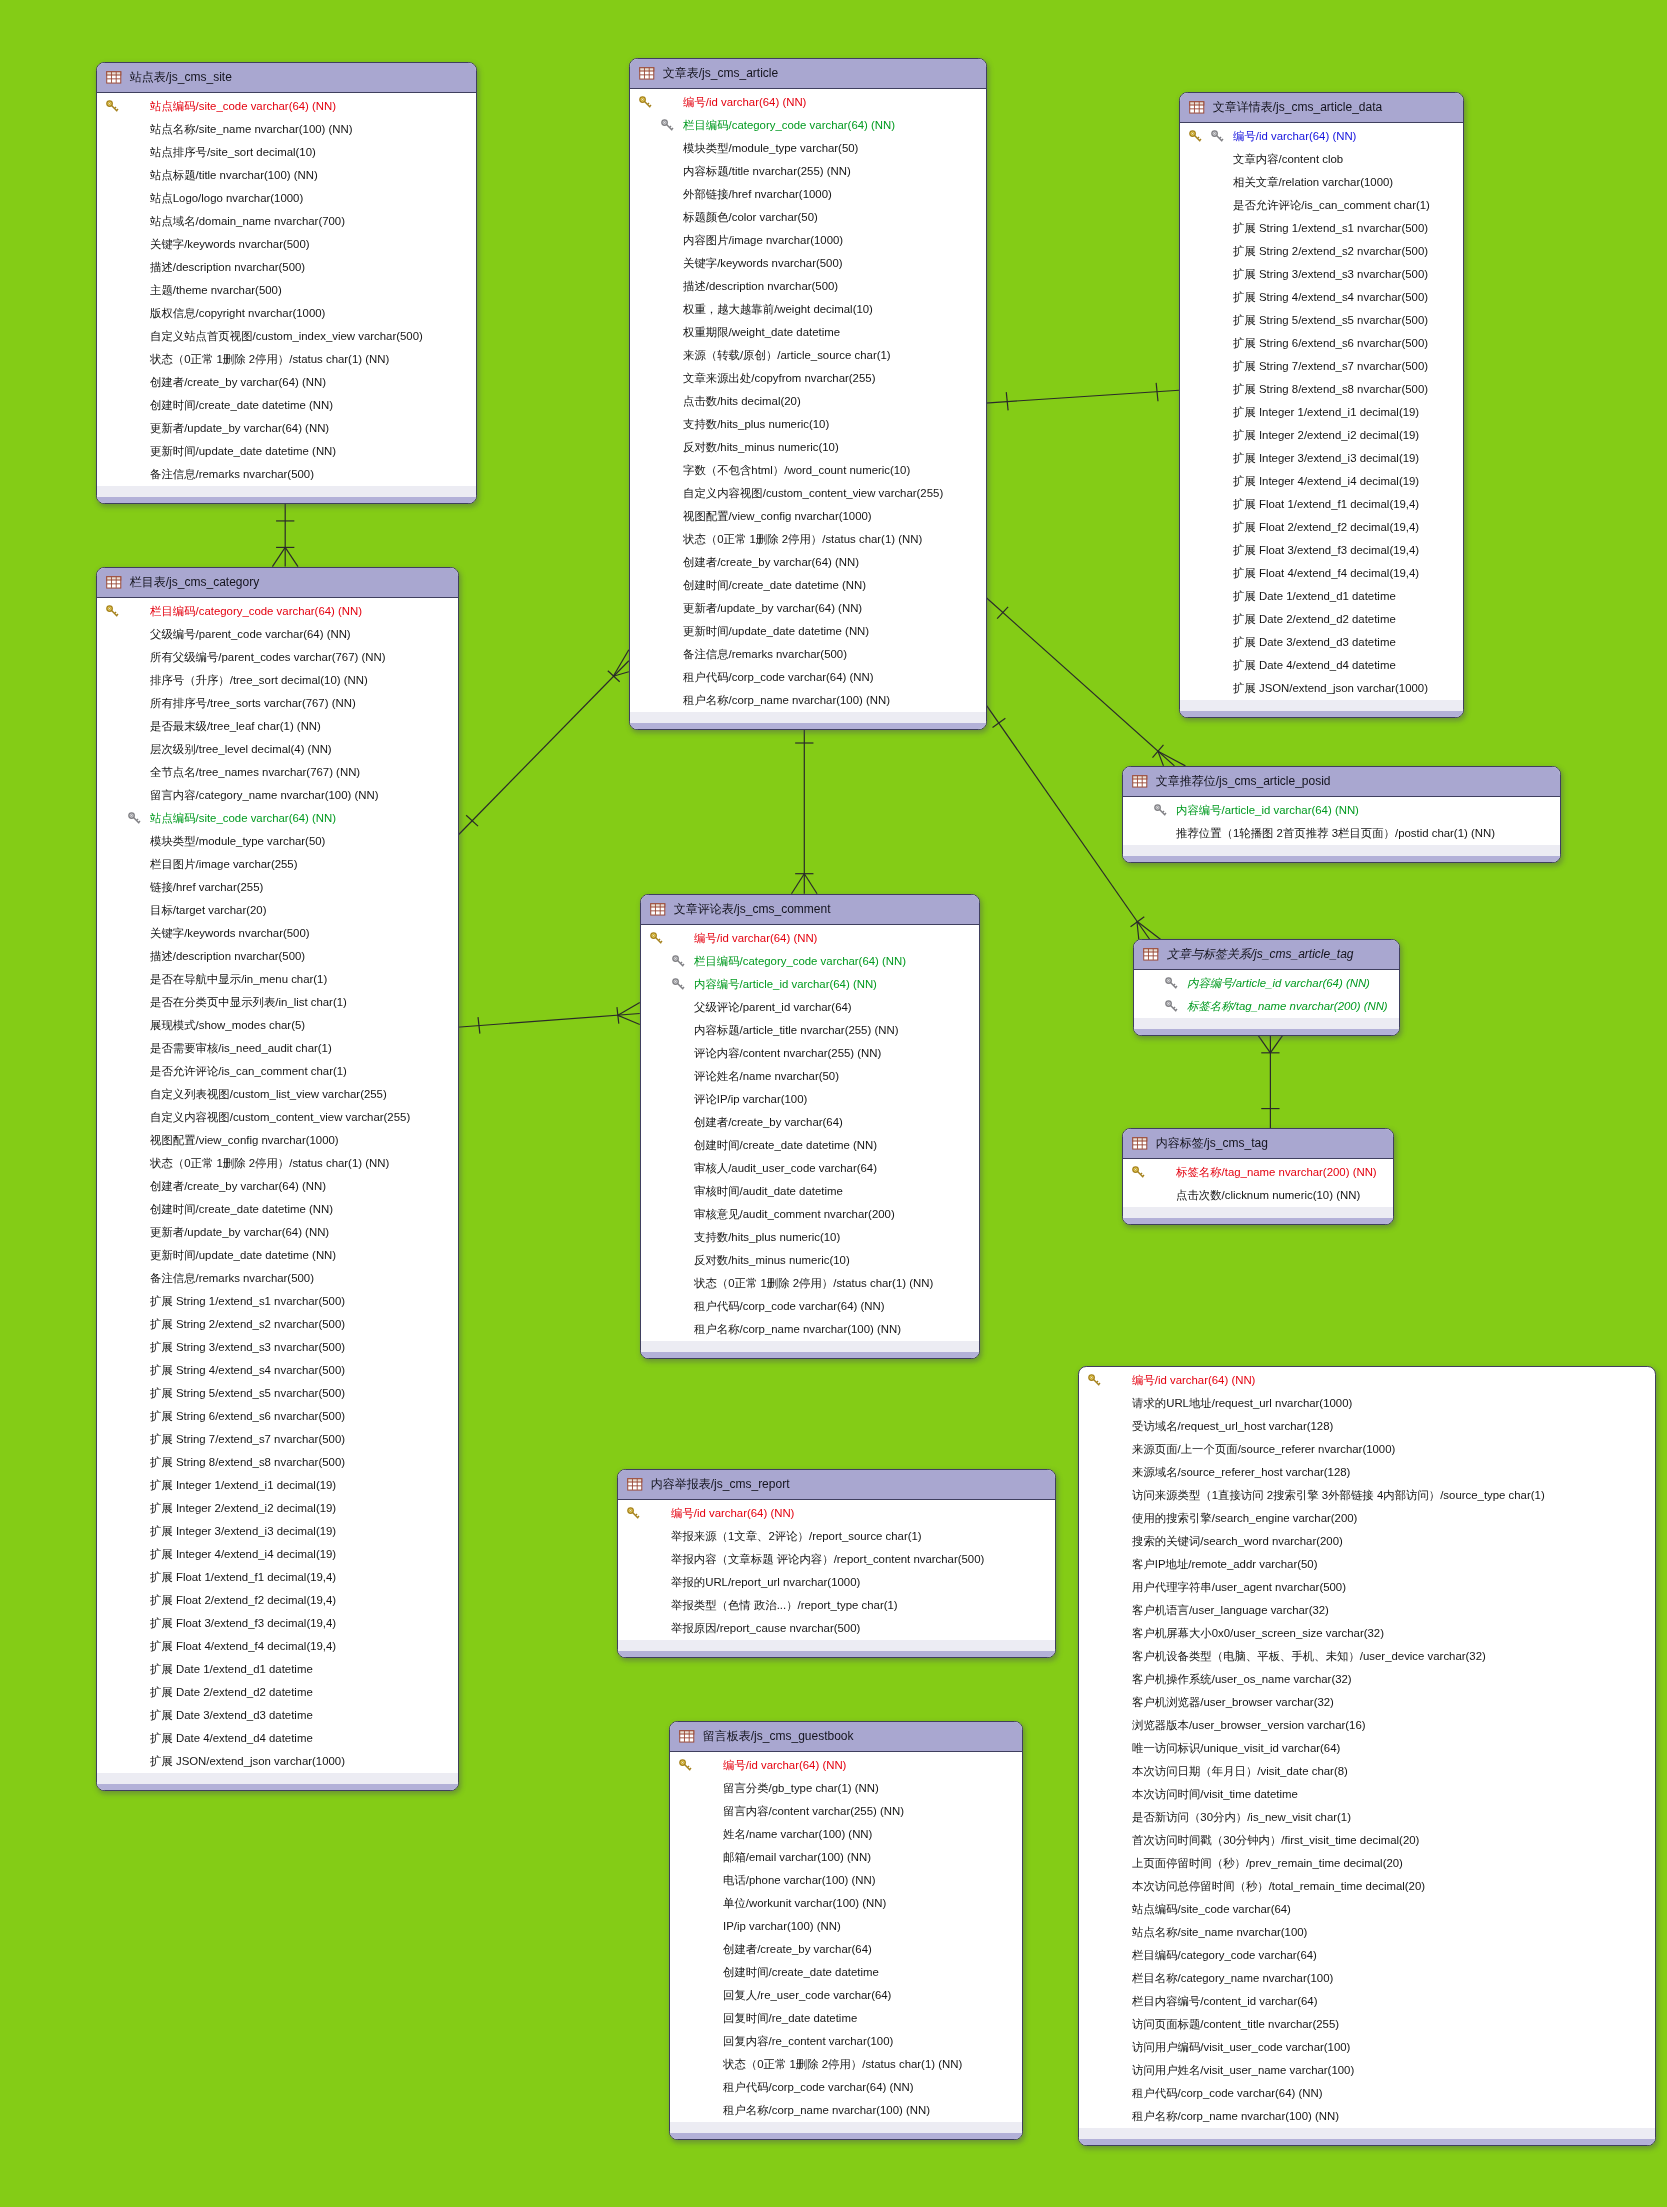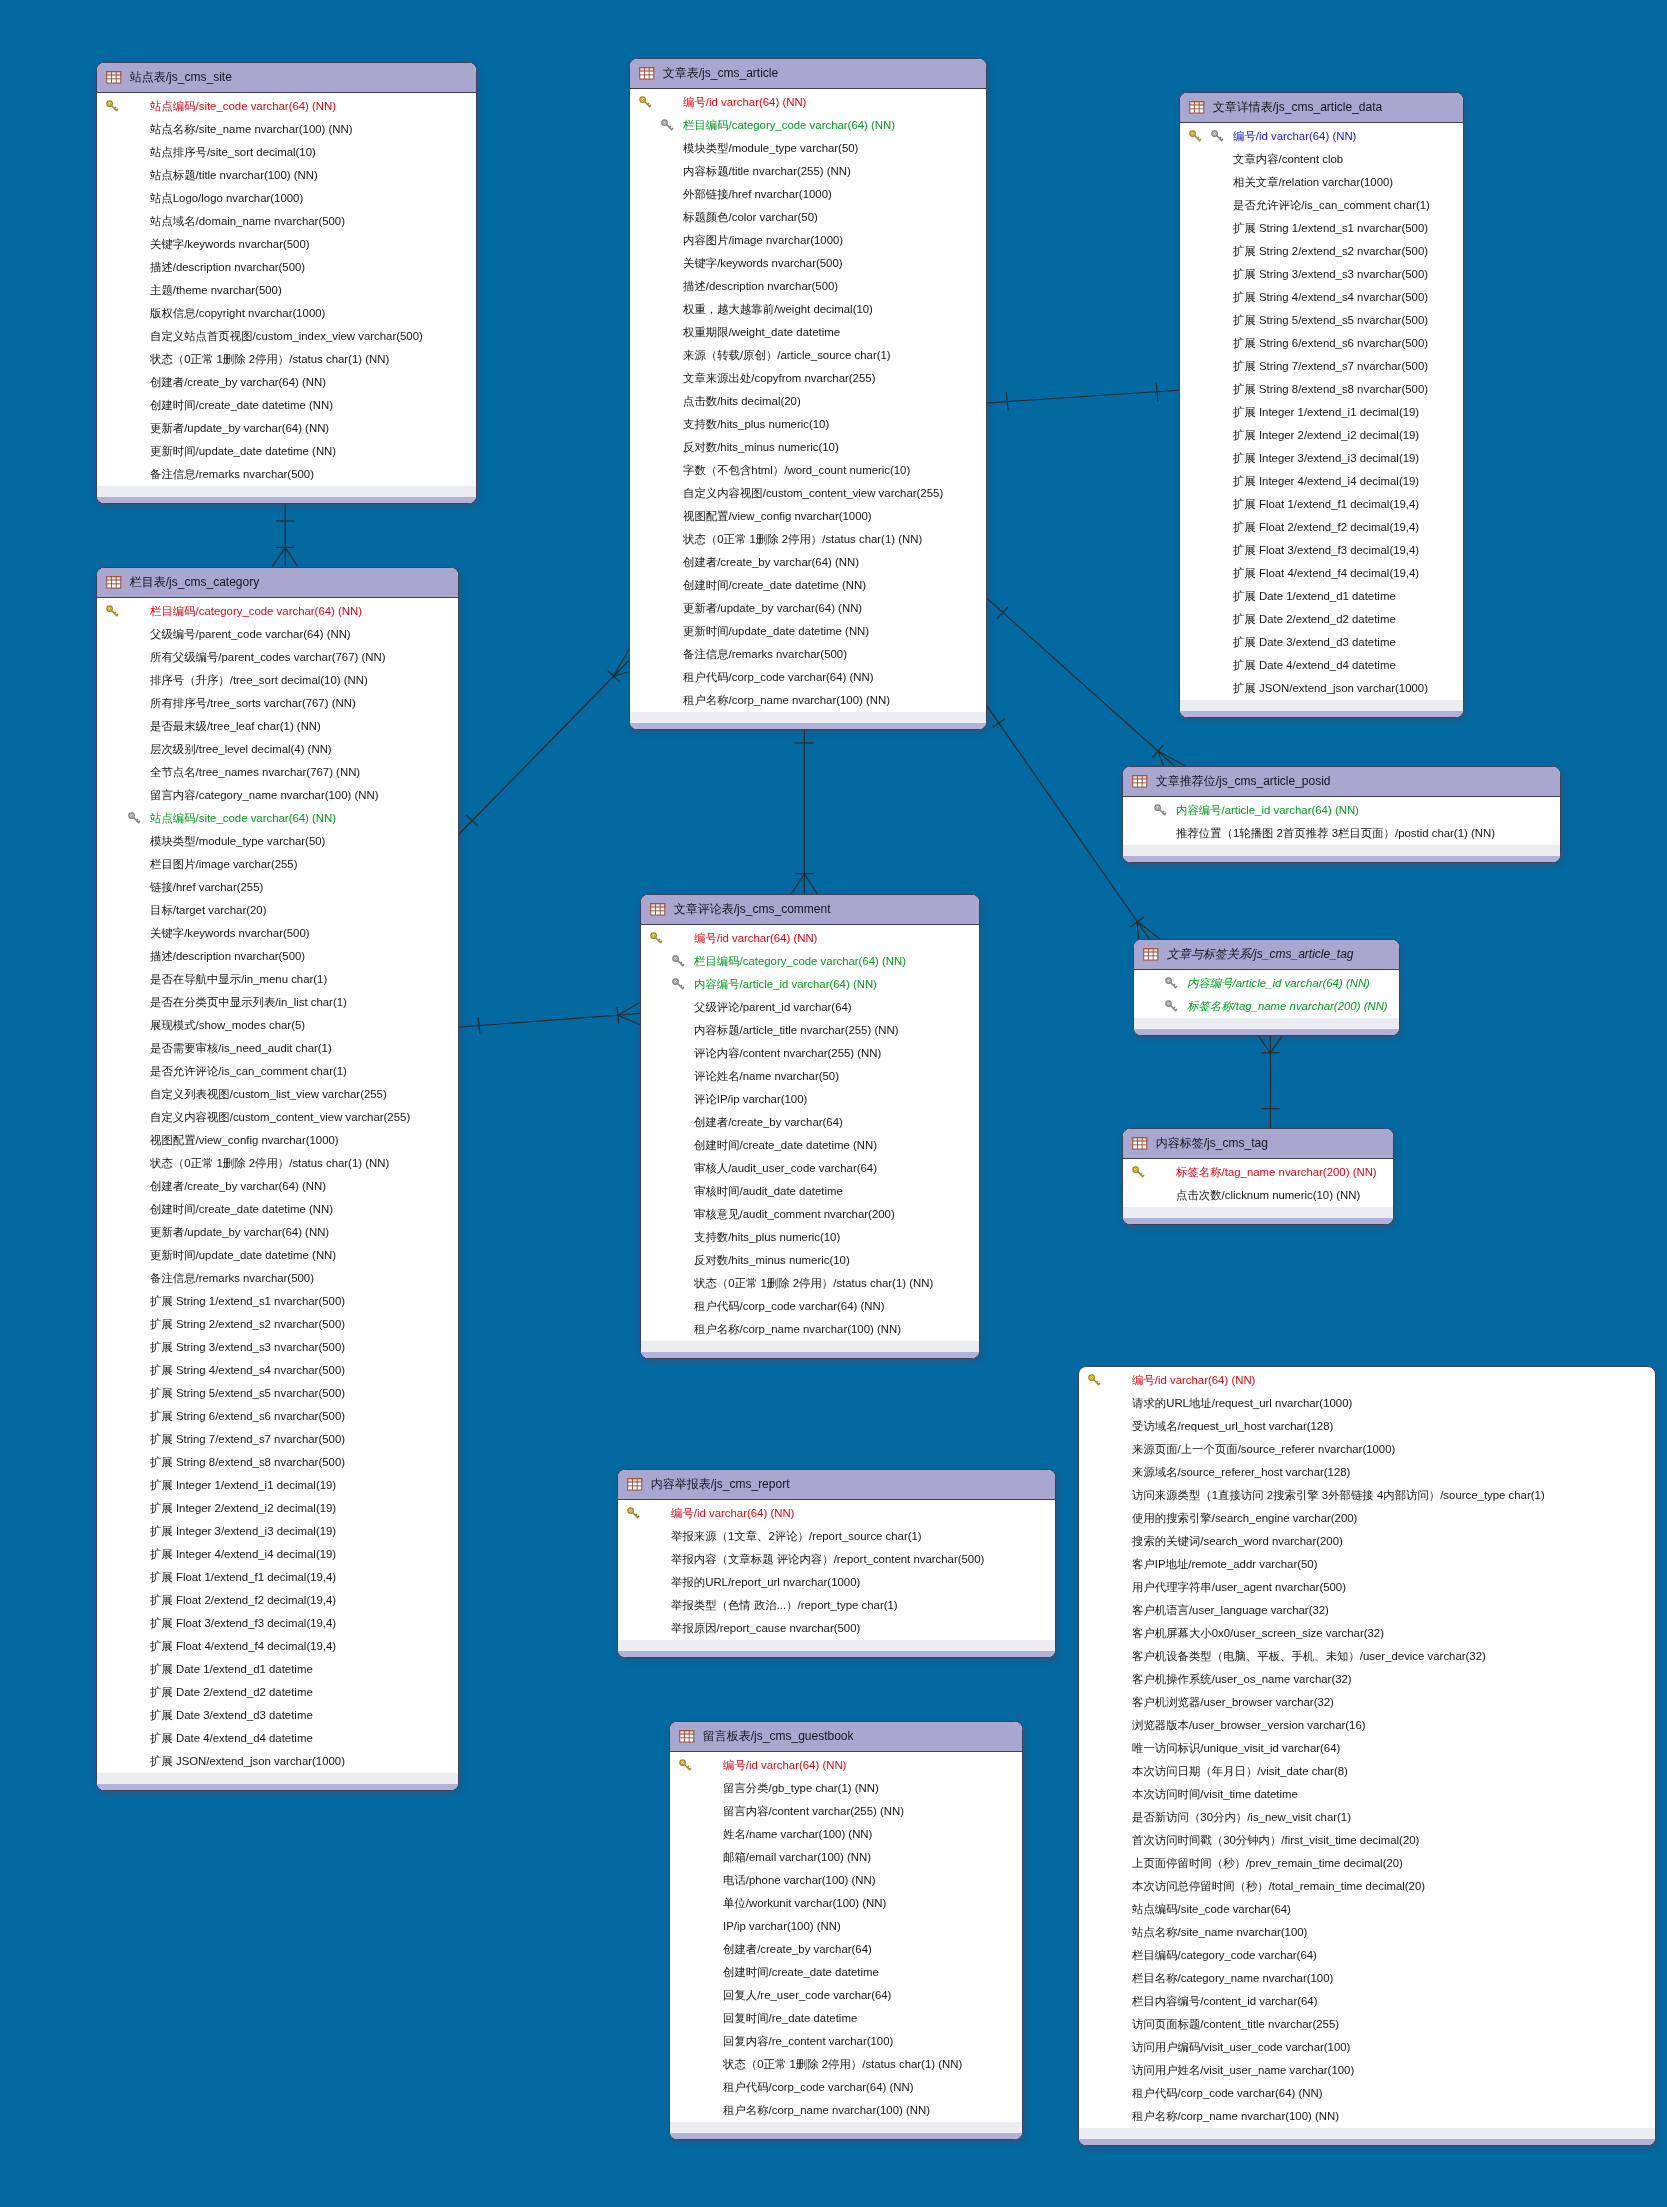--- a/index.html
+++ b/index.html
@@ -1,17 +1,17 @@
 <!DOCTYPE html>
 <html style="--header_bg: #a9a7d0; --border: #3f3f5e; --pk: #e4000f; --fk: #009a1f; --pkfk: #1512dd; --normal: #141414; --line: #2a2a2a;font-size:14.6px"><head>
 <meta charset="utf-8">
 <style>
   html,body{margin:0;padding:0;background:#fff;}
   body{font-family:"Liberation Sans","DejaVu Sans",sans-serif;}
-  #canvas{position:relative;width:1668px;height:2208px;background:#0369a1;overflow:hidden;}
+  #canvas{position:relative;width:1668px;height:2208px;background:#84cc16;overflow:hidden;}
   #rel-svg{position:absolute;left:0;top:0;z-index:0;pointer-events:none;}
   .tbl{position:absolute;z-index:1;background:#fff;border:1.4px solid var(--border);
        border-radius:8.2px;box-shadow:1.8px 2.7px 5.5px rgba(70,70,95,.40);overflow:hidden;}
   .tbl-header{height:29px;background:var(--header_bg);border-bottom:1.4px solid var(--border);
        display:flex;align-items:center;gap:8.2px;padding:0 9.1px;font-size:12px;color:#14141e;}
   .tbl-title{white-space:nowrap;}
   .tbl-body{padding:1.8px 0 0 0;}
   .row{height:23px;line-height:23px;position:relative;padding-left:53px;
        font-size:11.4px;white-space:nowrap;overflow:hidden;color:var(--normal);}
   .row .k1{position:absolute;left:8.2px;top:3.7px;}
@@ -82,21 +82,21 @@
               <circle cx="5" cy="5" r="3" fill="#ecd25a" stroke="#a5811c" stroke-width="1.4"></circle>
               <circle cx="5" cy="5" r="1" fill="#ffffff" stroke="#a5811c" stroke-width="0.7"></circle>
               <line x1="7.2" y1="7.2" x2="13.4" y2="13.4" stroke="#a5811c" stroke-width="1.6"></line>
               <line x1="10.4" y1="10.4" x2="12.2" y2="8.6" stroke="#a5811c" stroke-width="1.4"></line>
               <line x1="12.6" y1="12.6" x2="14.4" y2="10.8" stroke="#a5811c" stroke-width="1.4"></line>
             </svg></span><span>站点编码/site_code varchar(64) (NN)</span></div>
         <div class="row"><span>站点名称/site_name nvarchar(100) (NN)</span></div>
         <div class="row"><span>站点排序号/site_sort decimal(10)</span></div>
         <div class="row"><span>站点标题/title nvarchar(100) (NN)</span></div>
         <div class="row"><span>站点Logo/logo nvarchar(1000)</span></div>
-        <div class="row"><span>站点域名/domain_name nvarchar(500)</span></div>
+        <div class="row"><span>站点域名/domain_name nvarchar(700)</span></div>
         <div class="row"><span>关键字/keywords nvarchar(500)</span></div>
         <div class="row"><span>描述/description nvarchar(500)</span></div>
         <div class="row"><span>主题/theme nvarchar(500)</span></div>
         <div class="row"><span>版权信息/copyright nvarchar(1000)</span></div>
         <div class="row"><span>自定义站点首页视图/custom_index_view varchar(500)</span></div>
         <div class="row"><span>状态（0正常 1删除 2停用）/status char(1) (NN)</span></div>
         <div class="row"><span>创建者/create_by varchar(64) (NN)</span></div>
         <div class="row"><span>创建时间/create_date datetime (NN)</span></div>
         <div class="row"><span>更新者/update_by varchar(64) (NN)</span></div>
         <div class="row"><span>更新时间/update_date datetime (NN)</span></div>

